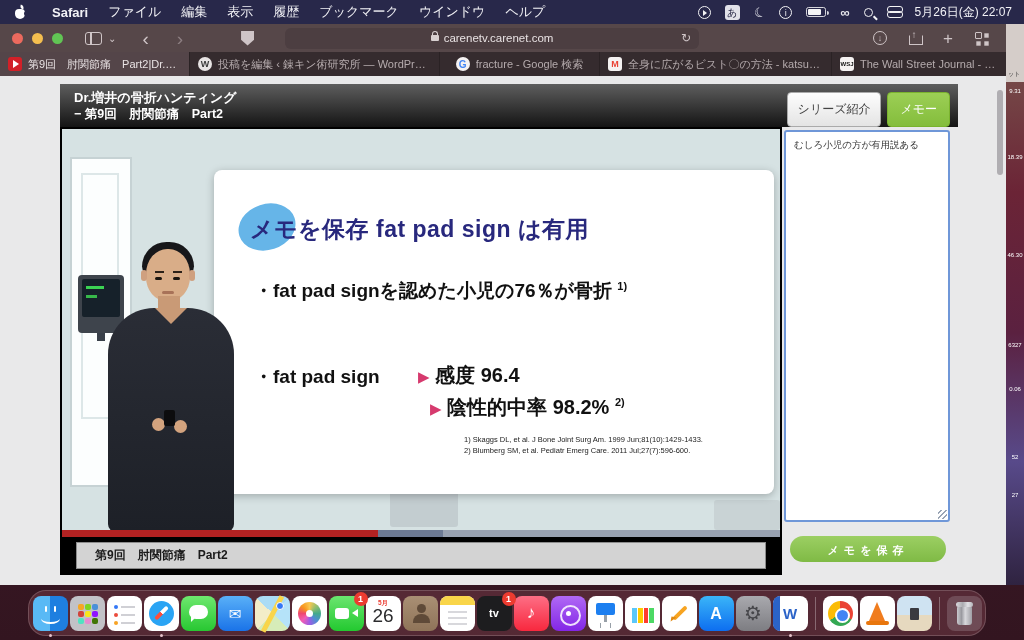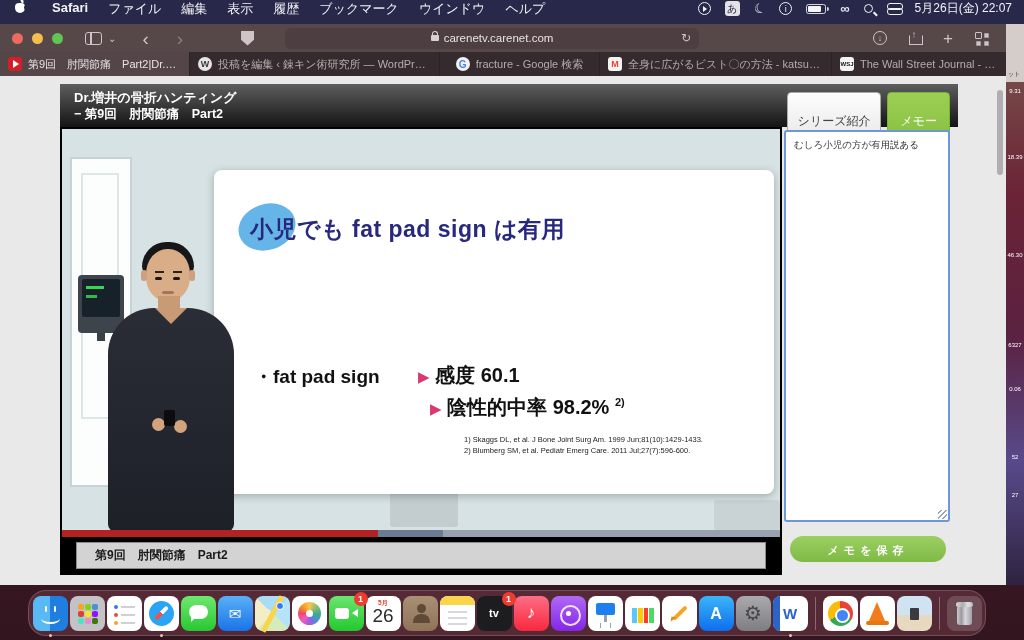--- a/index.html
+++ b/index.html
@@ -2,21 +2,21 @@
 <html><head>
 <meta charset="utf-8">
 <style>
   html,body{margin:0;padding:0;background:#000;}
   *{box-sizing:border-box;}
   .screen{position:relative;width:1024px;height:640px;overflow:hidden;
     font-family:"Liberation Sans","DejaVu Sans",sans-serif;
     background:linear-gradient(#4a2030,#331520);}
   
   .menubar{position:absolute;left:0;top:0;width:1024px;height:24px;background:#28284a;
-    display:flex;align-items:flex-start;color:#f2f2f6;font-size:13px;z-index:30;}
+    display:flex;align-items:center;color:#f2f2f6;font-size:13px;z-index:30;}
   .menubar .apple{position:relative;width:12px;height:13px;margin:0 16px 0 14px;}
   .apple .body{position:absolute;left:1px;top:3px;width:10px;height:10px;background:#fff;border-radius:4px 4px 5px 5px;}
   .apple .leaf{position:absolute;left:6px;top:-1px;width:4px;height:4px;background:#fff;border-radius:0 6px 0 6px;transform:rotate(20deg);}
   .apple .bite{position:absolute;right:-3px;top:5px;width:5px;height:5px;background:#28284a;border-radius:50%;}
   .menubar .mi{margin:0 10px;white-space:nowrap;}
   .menubar .mi.b{font-weight:bold;}
   .mb-right{margin-left:auto;display:flex;align-items:center;gap:14px;padding-right:12px;}
   .st{position:relative;display:inline-block;opacity:.95;}
   .st-play{width:13px;height:13px;border:1.4px solid #fff;border-radius:50%;}
   .st-play::after{content:"";position:absolute;left:4px;top:3px;border-left:4px solid #fff;border-top:3px solid transparent;border-bottom:3px solid transparent;}
@@ -75,21 +75,21 @@
   
   .page{position:absolute;left:0;top:76px;width:1006px;height:509px;background:#e9e9ea;z-index:20;}
   .vheader{position:absolute;left:60px;top:8px;width:898px;height:43px;
     background:linear-gradient(#5e5e5e,#141414);color:#fff;}
   .vh-t1{position:absolute;left:14px;top:5px;font-size:13px;font-weight:bold;}
   .vh-t2{position:absolute;left:14px;top:22px;font-size:12.5px;font-weight:bold;}
   .vh-btns{position:absolute;right:8px;top:8px;display:flex;gap:6px;}
   .btn-series{background:linear-gradient(#fdfdfd,#e4e4e4);border:1px solid #aaa;border-radius:4px;
     color:#444;font-size:12px;padding:4px 10px;}
   .btn-memo{background:linear-gradient(#9ccf55,#84bd3c);border:1px solid #7ab32e;border-radius:4px;
-    color:#fff;font-size:12px;padding:20px 12px;}
+    color:#fff;font-size:12px;padding:8px 12px;}
   
   .player{position:absolute;left:60px;top:51px;width:722px;height:448px;background:#000;border:2px solid #000;}
   .video{position:relative;width:718px;height:401px;background:#d6e2e3;overflow:hidden;}
   .door{position:absolute;left:8px;top:28px;width:62px;height:330px;background:#fcfefe;border:2px solid #c6d2d4;}
   .door .p{position:absolute;left:9px;width:38px;height:110px;border:2px solid #dde7e8;}
   .door .p1{top:14px;} .door .p2{top:150px;}
   .monitor{position:absolute;left:16px;top:146px;width:46px;height:58px;background:#3e444c;border-radius:4px;padding:4px;}
   .monitor .scr{width:100%;height:38px;background:#16212a;border-radius:2px;position:relative;}
   .monitor .g1{position:absolute;left:4px;top:7px;width:18px;height:3px;background:#3bd353;}
   .monitor .g2{position:absolute;left:4px;top:16px;width:11px;height:3px;background:#37b84a;}
@@ -335,25 +335,29 @@
               <i class="g1"></i>
               <i class="g2"></i>
             </div>
           <i class="stand"></i>
         </div>
         <div class="cart"></div>
         <div class="sidetable"></div>
 
         <div class="slide">
           <div class="hl"></div>
-          <div class="sl-title">小児でも fat pad sign は有用</div>
+          <div class="sl-title">メモを保存 fat pad sign は有用</div>
+          <div class="sl-b1">
+            <span>・fat pad signを認めた小児の76％が骨折</span>
+            <sup class="sl-note">1)</sup>
+          </div>
           <div class="sl-b2">・fat pad sign</div>
           <div class="sl-s1">
             <span class="sl-arrow">▶</span>
-            <span>感度 60.1</span>
+            <span>感度 96.4</span>
           </div>
           <div class="sl-s2">
             <span class="sl-arrow">▶</span>
             <span>陰性的中率 98.2%</span>
             <sup class="sl-note">2)</sup>
           </div>
           <div class="sl-ref sl-r1">1) Skaggs DL, et al. J Bone Joint Surg Am. 1999 Jun;81(10):1429-1433.</div>
           <div class="sl-ref sl-r2">2) Blumberg SM, et al. Pediatr Emerg Care. 2011 Jul;27(7):596-600.</div>
         </div>
 

